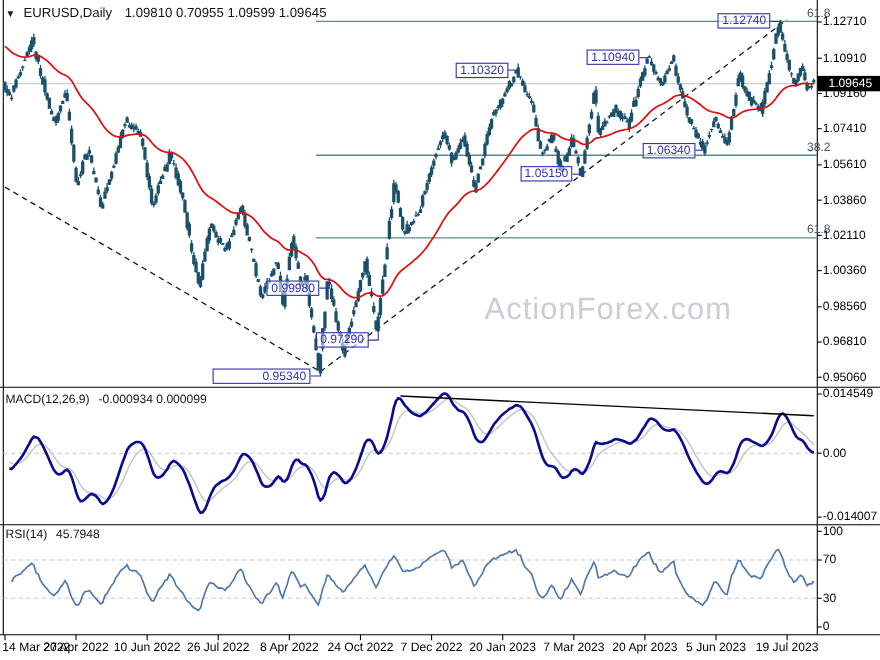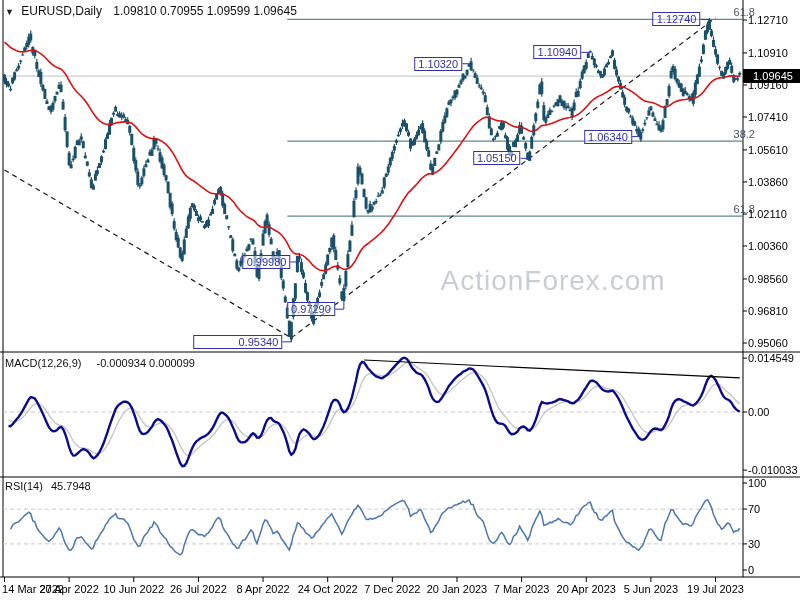--- a/index.html
+++ b/index.html
@@ -813,21 +813,21 @@
     </svg>
 
   <div class="ttl">
     <span class="tri">▼</span>
     <span>EURUSD,Daily</span>
     <span style="margin-left:8px;">1.09810 0.70955 1.09599 1.09645</span>
   </div>
 
   <div class="indlab" style="left:5px;top:357px;">
     <span>MACD(12,26,9)</span>
-    <span style="margin-left:12px;">-0.000934 0.000099</span>
+    <span style="margin-left:5px;">-0.000934 0.000099</span>
   </div>
 
   <div class="indlab" style="left:5px;top:480px;">
     <span>RSI(14)</span>
     <span style="margin-left:5px;">45.7948</span>
   </div>
 
   <div class="wm" style="left:553px;top:281px;">ActionForex.com</div>
 
   <div class="curtag" style="top:69px;">1.09645</div>
@@ -850,21 +850,21 @@
       <div class="axlab" style="top: 110.99px;">1.07410</div>
       <div class="axlab" style="top: 143.93px;">1.05610</div>
       <div class="axlab" style="top: 175.955px;">1.03860</div>
       <div class="axlab" style="top: 207.98px;">1.02110</div>
       <div class="axlab" style="top: 240.005px;">1.00360</div>
       <div class="axlab" style="top: 272.945px;">0.98560</div>
       <div class="axlab" style="top: 304.97px;">0.96810</div>
       <div class="axlab" style="top: 336.995px;">0.95060</div>
       <div class="axlab" style="top: 352.169px;">0.014549</div>
       <div class="axlab" style="top: 406px;">0.00</div>
-      <div class="axlab" style="top: 464.134px;">-0.010033</div>
+      <div class="axlab" style="top: 464.134px;">-0.014007</div>
       <div class="axlab" style="top: 477px;">100</div>
       <div class="axlab" style="top: 503.1px;">70</div>
       <div class="axlab" style="top: 537.9px;">30</div>
       <div class="axlab" style="top: 564px;">0</div>
       <div class="dlab" style="left: 33px; top: 583px;">14 Mar 2022</div>
       <div class="dlab" style="left: 69.14px; top: 583px;">27 Apr 2022</div>
       <div class="dlab" style="left: 133.78px; top: 583px;">10 Jun 2022</div>
       <div class="dlab" style="left: 198.42px; top: 583px;">26 Jul 2022</div>
       <div class="dlab" style="left: 263.06px; top: 583px;">8 Apr 2022</div>
       <div class="dlab" style="left: 327.7px; top: 583px;">24 Oct 2022</div>

